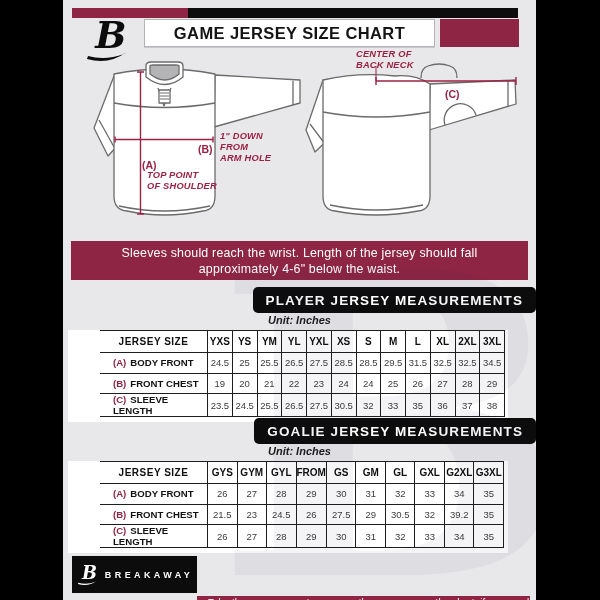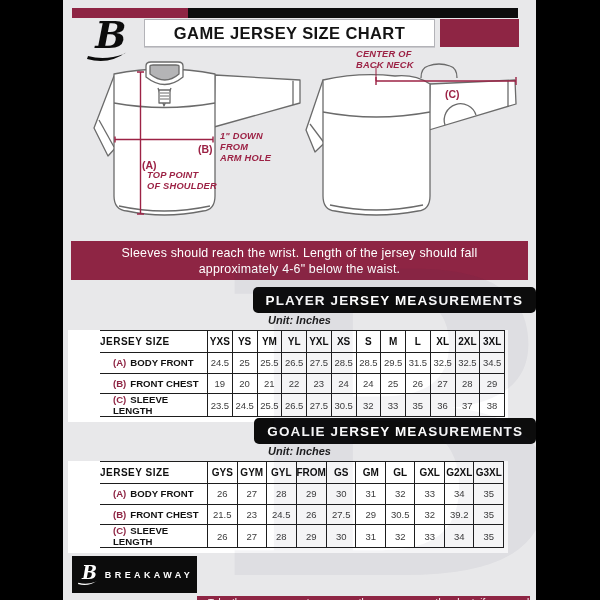--- a/index.html
+++ b/index.html
@@ -39,21 +39,21 @@
         font-size:11px;color:#1c1c1c;}
 
   
   .panel{position:absolute;left:5px;width:440px;background:#fff;padding:0 0 5px 32px;box-sizing:border-box;}
   table.size-table{border-collapse:collapse;table-layout:fixed;}
   table.size-table td{border:1.6px solid #1d1d1d;text-align:center;height:19.5px;padding:0;
         font-size:9.5px;color:#3c3c3c;}
   table.size-table tr:first-child td{height:21px;font-weight:bold;font-size:10px;color:#0f0f0f;}
   table.size-table td.lbl{border-left:none;text-align:left;padding-left:13px;font-weight:bold;
         font-size:9.6px;color:#111;}
-  table.size-table td.head-lbl{text-align:left;font-weight:normal;font-size:9.4px;
+  table.size-table td.head-lbl{text-align:center;font-weight:normal;font-size:9.4px;
         letter-spacing:.5px;color:#2a2a2a;padding-left:0;}
   table.size-table .pfx{color:#8e2544;font-weight:bold;margin-right:4px;}
 
   
   .footer-black{position:absolute;left:9px;top:556px;width:125px;height:37px;background:#0c0c0c;
         display:flex;align-items:center;justify-content:center;gap:5px;}
   .footer-black .brand{color:#fff;font-weight:bold;font-size:9px;letter-spacing:3.4px;}
   .footer-maroon{position:absolute;left:134px;top:556px;width:333px;height:37px;background:#8e2544;
         display:flex;flex-direction:row;justify-content:flex-end;padding-left:11px;box-sizing:border-box;margin-top:40px;}
   .footer-maroon div{color:#fff;font-size:9.8px;line-height:12.3px;letter-spacing:.1px;}

